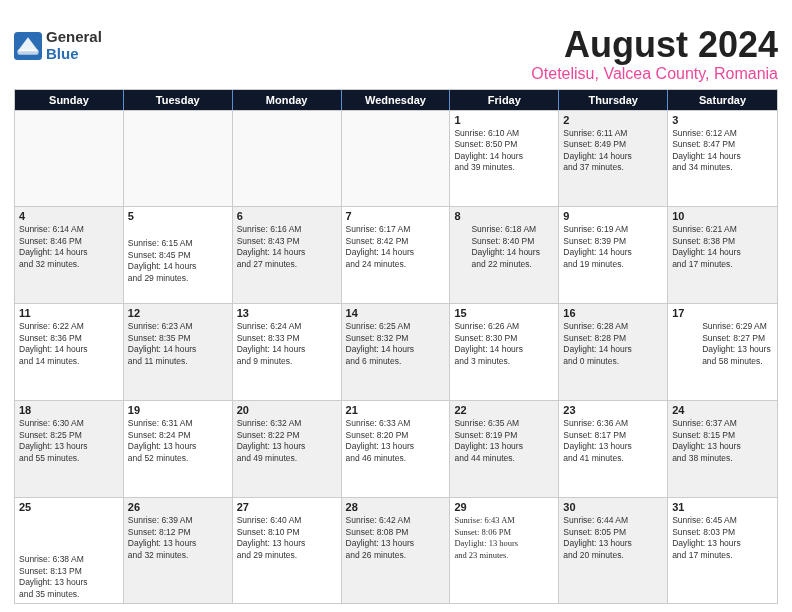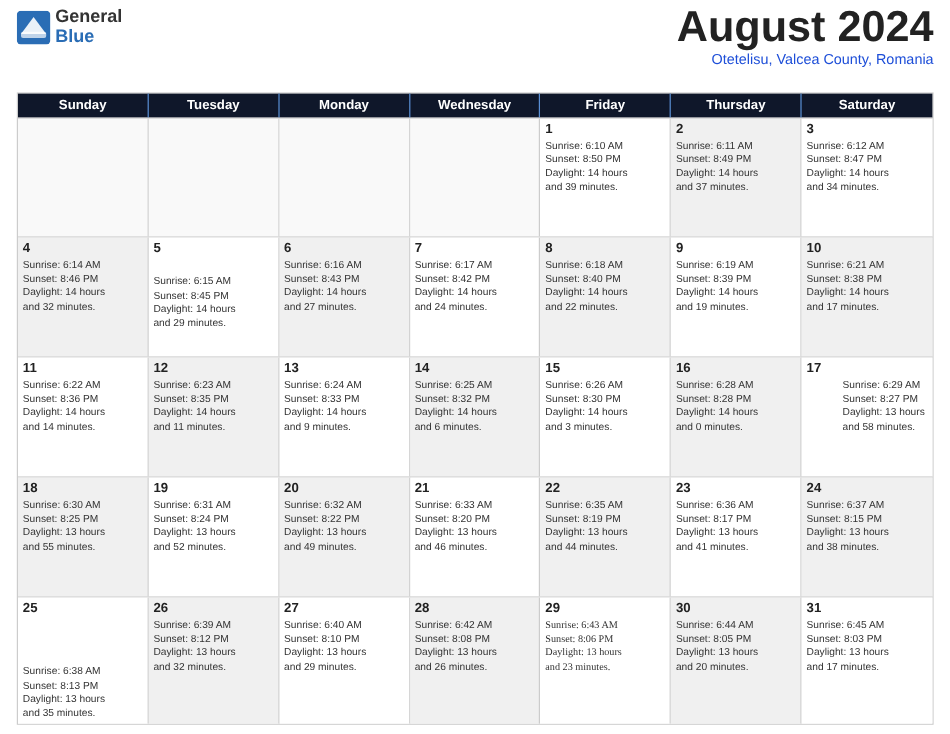--- a/index.html
+++ b/index.html
@@ -6,24 +6,23 @@
     body {
       font-family: Arial, sans-serif;
       background: #fff;
       width: 792px;
       height: 612px;
       overflow: hidden;
     }
     .page {
       width: 792px;
       height: 612px;
-      padding: 2px 14px 8px 14px;
+      padding: 25px 14px 8px 14px;
       display: flex;
       flex-direction: column;
-      gap: 15px;
     }
     .header {
       display: flex;
       align-items: flex-start;
       justify-content: space-between;
       margin-bottom: 6px;
     }
     .logo {
       display: flex;
       align-items: center;
@@ -52,22 +51,22 @@
     .title-block {
       text-align: right;
     }
     .main-title {
       font-size: 36px;
       font-weight: bold;
       color: #222;
       line-height: 1.1;
     }
     .subtitle {
-      font-size: 12px;
-      color: #1d4ed8;
+      font-size: 16px;
+      color: #ec4899;
     }
     .calendar {
       flex: 1;
       display: flex;
       flex-direction: column;
       border: 1px solid #ccc;
     }
     .cal-header {
       display: grid;
       grid-template-columns: repeat(7, 1fr);
@@ -200,21 +199,21 @@
           </div>
           <div class="cal-cell">
             <div class="day-num">7</div>
             <div class="cell-text" style="white-space: pre-line;">Sunrise: 6:17 AM
 Sunset: 8:42 PM
 Daylight: 14 hours
 and 24 minutes.</div>
           </div>
           <div class="cal-cell shaded">
             <div class="day-num">8</div>
-            <div class="cell-text" style="white-space: pre-line;">Sunrise: 6:18 AM
+            <div class="cell-text" style="white-space: pre-line; margin-left: 17px;">Sunrise: 6:18 AM
 Sunset: 8:40 PM
 Daylight: 14 hours
 and 22 minutes.</div>
           </div>
           <div class="cal-cell">
             <div class="day-num">9</div>
             <div class="cell-text" style="white-space: pre-line;">Sunrise: 6:19 AM
 Sunset: 8:39 PM
 Daylight: 14 hours
 and 19 minutes.</div>

